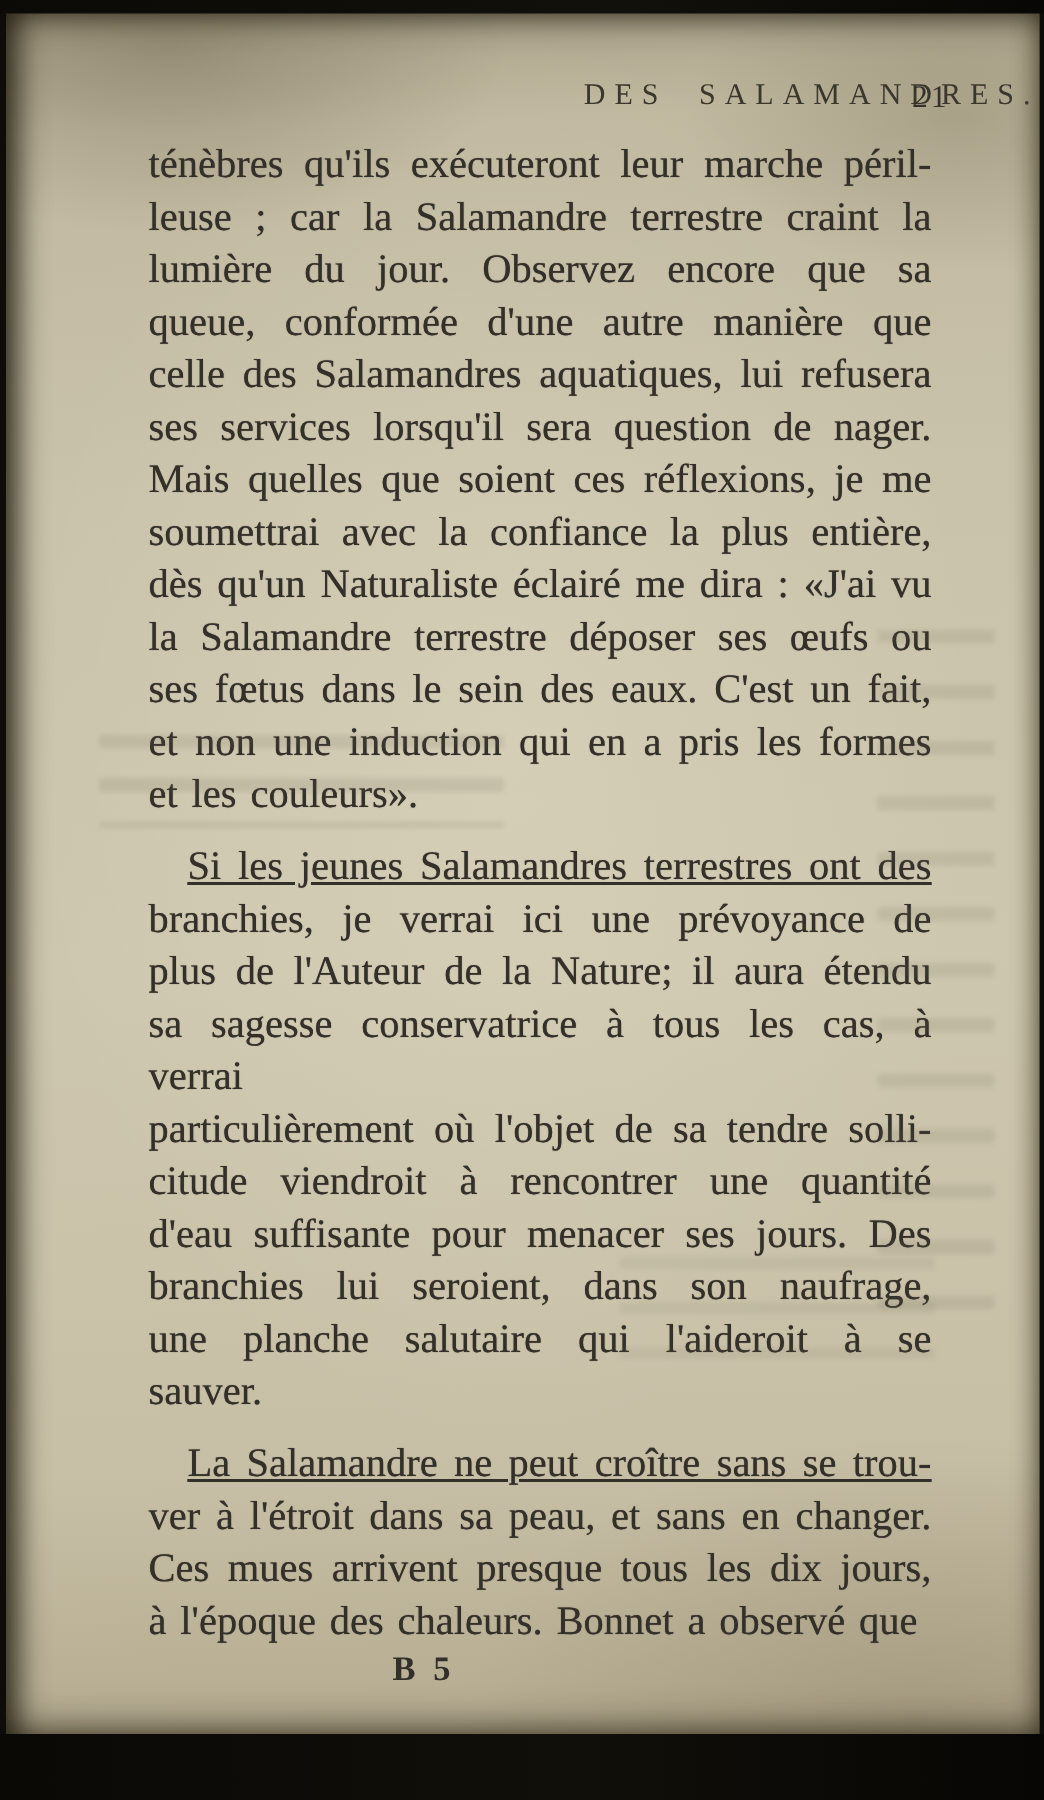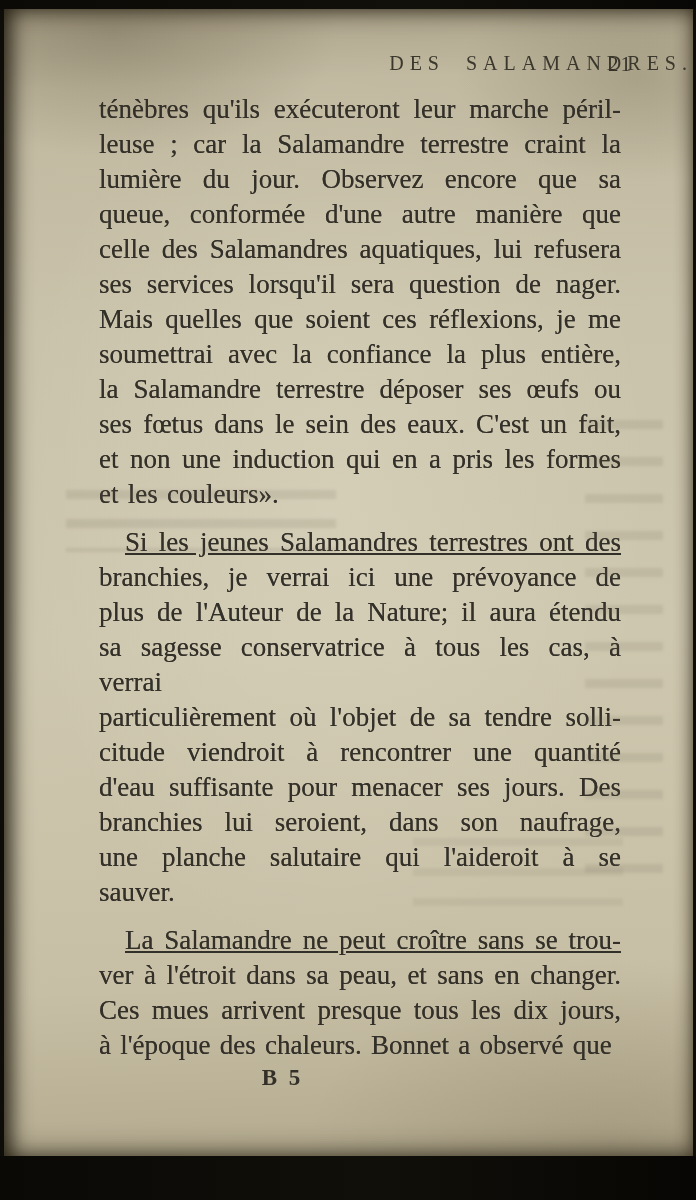--- a/index.html
+++ b/index.html
@@ -128,20 +128,21 @@
 
     <div class="paragraph">
           <div class="line">ténèbres qu'ils exécuteront leur marche péril-</div>
           <div class="line">leuse ; car la Salamandre terrestre craint la</div>
           <div class="line">lumière du jour. Observez encore que sa</div>
           <div class="line">queue, conformée d'une autre manière que</div>
           <div class="line">celle des Salamandres aquatiques, lui refusera</div>
           <div class="line">ses services lorsqu'il sera question de nager.</div>
           <div class="line">Mais quelles que soient ces réflexions, je me</div>
           <div class="line">soumettrai avec la confiance la plus entière,</div>
+          <div class="line">dès qu'un Naturaliste éclairé me dira : «J'ai vu</div>
           <div class="line">la Salamandre terrestre déposer ses œufs ou</div>
           <div class="line">ses fœtus dans le sein des eaux. C'est un fait,</div>
           <div class="line">et non une induction qui en a pris les formes</div>
           <div class="line last">et les couleurs».</div>
         </div>
         <div class="paragraph">
           <div class="line indent">Si les jeunes Salamandres terrestres ont des</div>
           <div class="line">branchies, je verrai ici une prévoyance de</div>
           <div class="line">plus de l'Auteur de la Nature; il aura étendu</div>
           <div class="line">sa sagesse conservatrice à tous les cas, à verrai</div>

